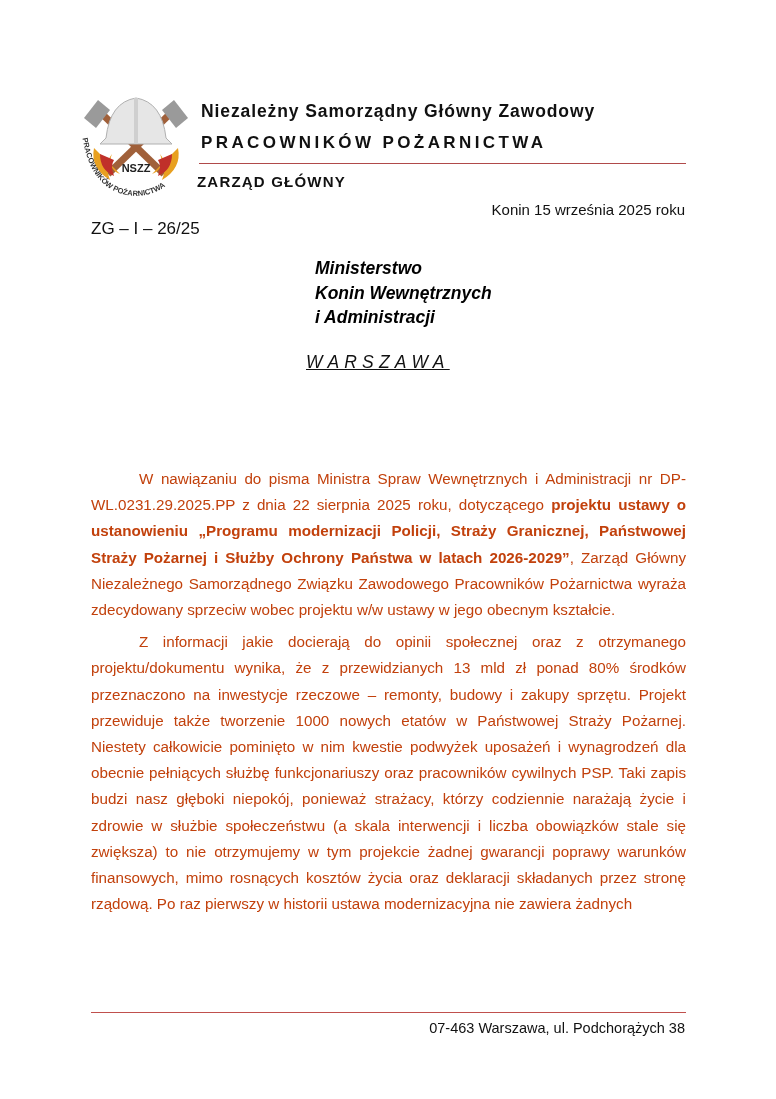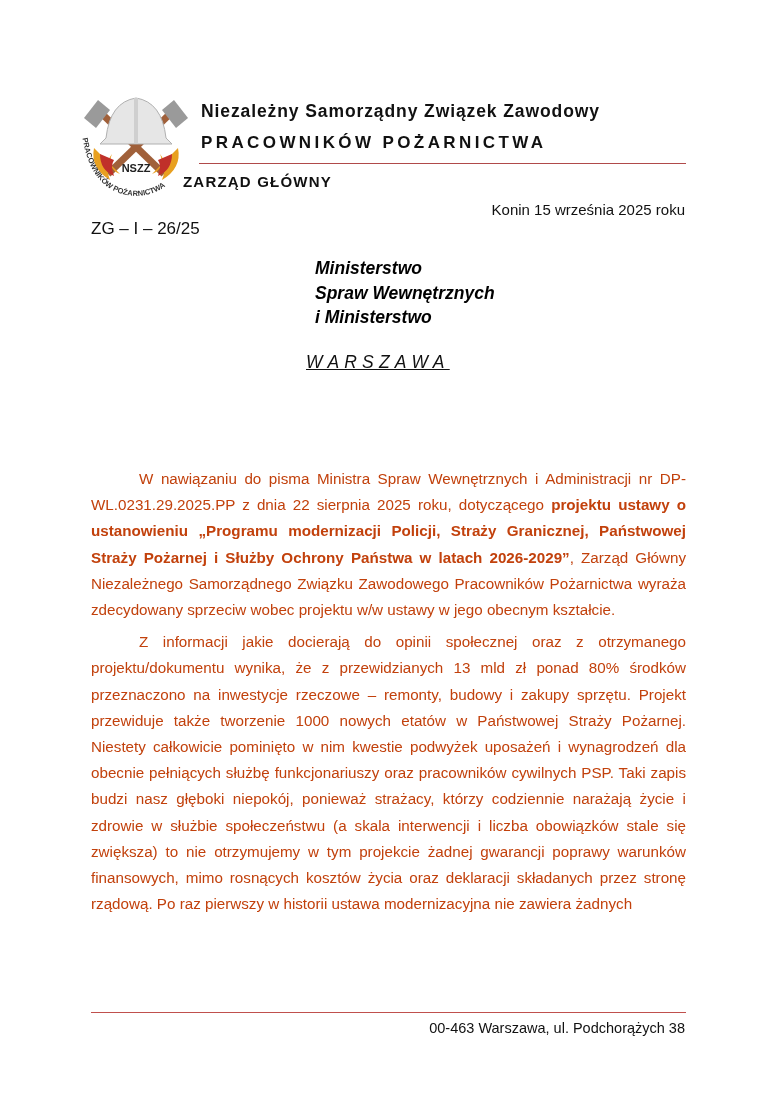--- a/index.html
+++ b/index.html
@@ -2,21 +2,21 @@
 <html><head>
 <meta charset="utf-8">
 <style>
   html, body { margin:0; padding:0; background:#ffffff; }
   body { width:776px; height:1099px; position:relative; overflow:hidden;
          font-family:"Liberation Sans", sans-serif; color:#111; }
   .logo { position:absolute; left:76px; top:88px; width:120px; height:112px; }
   .org1 { position:absolute; left:201px; top:101px; font-size:17.5px; font-weight:bold; letter-spacing:0.9px; color:#111; white-space:nowrap; }
   .org2 { position:absolute; left:201px; top:133px; font-size:17px; font-weight:bold; letter-spacing:3.4px; color:#111; white-space:nowrap; }
   .hr-top { position:absolute; left:199px; top:163px; width:487px; height:1px; background:#b04a4a; }
-  .zg { position:absolute; left:183px; top:173px; font-size:15px; font-weight:bold; letter-spacing:1.2px; color:#111; white-space:nowrap; }
+  .zg { position:absolute; left:197px; top:173px; font-size:15px; font-weight:bold; letter-spacing:1.2px; color:#111; white-space:nowrap; }
   .date { position:absolute; right:91px; top:201px; font-size:15px; color:#111; white-space:nowrap; }
   .ref { position:absolute; left:91px; top:219px; font-size:17px; color:#111; white-space:nowrap; }
   .addr { position:absolute; left:315px; top:256px; font-size:17.5px; font-style:italic; font-weight:bold; line-height:24.5px; color:#000000; }
   .city { position:absolute; left:306px; top:352px; font-size:17.5px; font-style:italic; letter-spacing:5.2px; text-decoration:underline; color:#111; white-space:nowrap; }
   .body { position:absolute; left:91px; top:466px; width:595px; font-size:15.2px; line-height:26.2px; text-align:justify; color:#c2410c; }
   .body p { margin:0 0 6px 0; text-indent:48px; }
   .body b { font-weight:bold; }
   .hr-bot { position:absolute; left:91px; top:1012px; width:595px; height:1px; background:#c0504d; }
   .footer { position:absolute; right:91px; top:1020px; font-size:14.5px; color:#111; white-space:nowrap; }
 </style>
@@ -42,34 +42,34 @@
 
     <text x="60" y="84" text-anchor="middle" font-family="Liberation Sans, sans-serif" font-size="11" font-weight="bold" fill="#222">NSZZ</text>
 
     <path id="ringpath" d="M6 46 Q14 106 60 108 Q106 106 114 46" fill="none"></path>
     <text font-family="Liberation Sans, sans-serif" font-size="7.5" font-weight="bold" fill="#333">
       <textPath href="#ringpath" startOffset="4">PRACOWNIKÓW POŻARNICTWA</textPath>
     </text>
   </svg>
 </div>
 
-<div class="org1">Niezależny Samorządny Związek Zawodowy</div>
+<div class="org1">Niezależny Samorządny Główny Zawodowy</div>
 <div class="org2">PRACOWNIKÓW POŻARNICTWA</div>
 <div class="hr-top"></div>
 <div class="zg">ZARZĄD GŁÓWNY</div>
 
 <div class="date">Konin 15 września 2025 roku</div>
 <div class="ref">ZG – I – 26/25</div>
 
 <div class="addr">
   <div>Ministerstwo</div>
-  <div>Spraw Wewnętrznych</div>
-  <div>i Ministerstwo</div>
+  <div>Konin Wewnętrznych</div>
+  <div>i Administracji</div>
 </div>
 <div class="city">WARSZAWA</div>
 
 <div class="body">
   <p><span>W nawiązaniu do pisma Ministra Spraw Wewnętrznych i Administracji nr DP-WL.0231.29.2025.PP z dnia 22 sierpnia 2025 roku, dotyczącego </span><b>projektu ustawy o ustanowieniu „Programu modernizacji Policji, Straży Granicznej, Państwowej Straży Pożarnej i Służby Ochrony Państwa w latach 2026-2029”</b><span>, Zarząd Główny Niezależnego Samorządnego Związku Zawodowego Pracowników Pożarnictwa wyraża zdecydowany sprzeciw wobec projektu w/w ustawy w jego obecnym kształcie.</span></p>
   <p>Z informacji jakie docierają do opinii społecznej oraz z otrzymanego projektu/dokumentu wynika, że z przewidzianych 13 mld zł ponad 80% środków przeznaczono na inwestycje rzeczowe – remonty, budowy i zakupy sprzętu. Projekt przewiduje także tworzenie 1000 nowych etatów w Państwowej Straży Pożarnej. Niestety całkowicie pominięto w nim kwestie podwyżek uposażeń i wynagrodzeń dla obecnie pełniących służbę funkcjonariuszy oraz pracowników cywilnych PSP. Taki zapis budzi nasz głęboki niepokój, ponieważ strażacy, którzy codziennie narażają życie i zdrowie w służbie społeczeństwu (a skala interwencji i liczba obowiązków stale się zwiększa) to nie otrzymujemy w tym projekcie żadnej gwarancji poprawy warunków finansowych, mimo rosnących kosztów życia oraz deklaracji składanych przez stronę rządową. Po raz pierwszy w historii ustawa modernizacyjna nie zawiera żadnych</p>
 </div>
 
 <div class="hr-bot"></div>
-<div class="footer">00-463 Warszawa, ul. Podchorążych 38</div>
+<div class="footer">07-463 Warszawa, ul. Podchorążych 38</div>
 
 </body></html>

